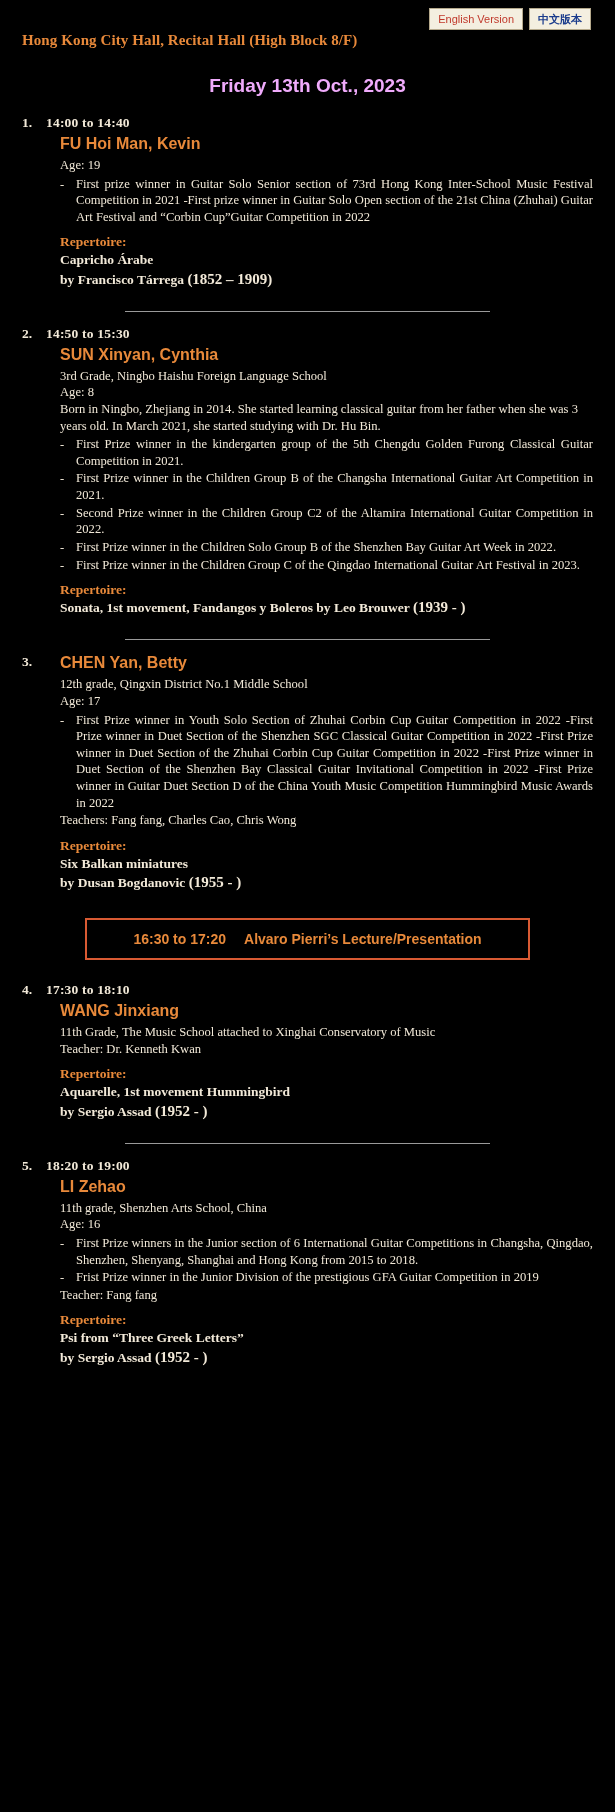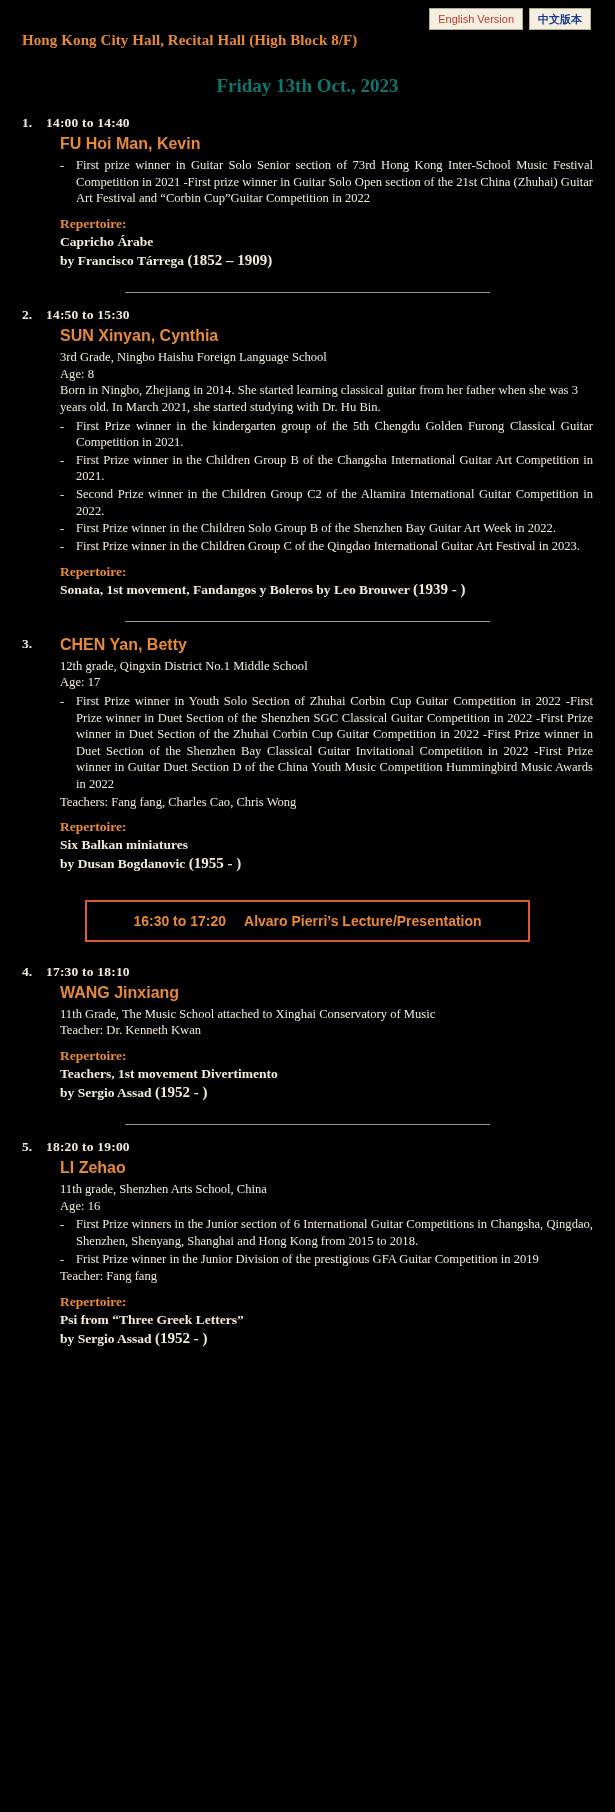--- a/index.html
+++ b/index.html
@@ -54,22 +54,22 @@
   }
   .venue {
     color: #e8893a;
     font-size: 15px;
     font-weight: bold;
     margin-top: 14px;
     letter-spacing: 0.1px;
   }
   .date {
     text-align: center;
-    color: #0f766e;
-    font-family: Liberation Serif, serif;
+    color: #f0abfc;
+    font-family: Liberation Sans, sans-serif;
     font-size: 19px;
     font-weight: bold;
     margin: 26px 0 18px 0;
   }
 
   .entry {
     position: relative;
     margin-top: 14px;
     padding-left: 24px;
   }
@@ -170,20 +170,21 @@
   </div>
 
   <div class="venue">Hong Kong City Hall, Recital Hall (High Block 8/F)</div>
   <div class="date">Friday 13th Oct., 2023</div>
 
   <div class="entry">
     <span class="num">1.</span>
     <div class="time">14:00 to 14:40</div>
     <div class="name">FU Hoi Man, Kevin</div>
     <div class="details">
+      <div class="detail-line">Age: 19</div>
       <div class="bullets">
         <div class="bullet"><span class="dash">-</span><span>First prize winner in Guitar Solo Senior section of 73rd Hong Kong Inter-School Music Festival Competition in 2021 -First prize winner in Guitar Solo Open section of the 21st China (Zhuhai) Guitar Art Festival and “Corbin Cup”Guitar Competition in 2022</span></div>
       </div>
     </div>
     <div class="rep-head">Repertoire:</div>
     <div class="rep-line"><span>Capricho Árabe</span><span class="years"></span></div>
     <div class="rep-line"><span>by Francisco Tárrega </span><span class="years">(1852 – 1909)</span></div>
   </div>
 
   <div class="divider"></div>
@@ -232,21 +233,21 @@
 
   <div class="entry">
     <span class="num">4.</span>
     <div class="time">17:30 to 18:10</div>
     <div class="name">WANG Jinxiang</div>
     <div class="details">
       <div class="detail-line">11th Grade, The Music School attached to Xinghai Conservatory of Music</div>
       <div class="detail-line">Teacher: Dr. Kenneth Kwan</div>
     </div>
     <div class="rep-head">Repertoire:</div>
-    <div class="rep-line"><span>Teachers, 1st movement Divertimento</span><span class="years"></span></div>
+    <div class="rep-line"><span>Aquarelle, 1st movement Hummingbird</span><span class="years"></span></div>
     <div class="rep-line"><span>by Sergio Assad </span><span class="years">(1952 - )</span></div>
   </div>
 
   <div class="divider"></div>
 
   <div class="entry">
     <span class="num">5.</span>
     <div class="time">18:20 to 19:00</div>
     <div class="name">LI Zehao</div>
     <div class="details">

